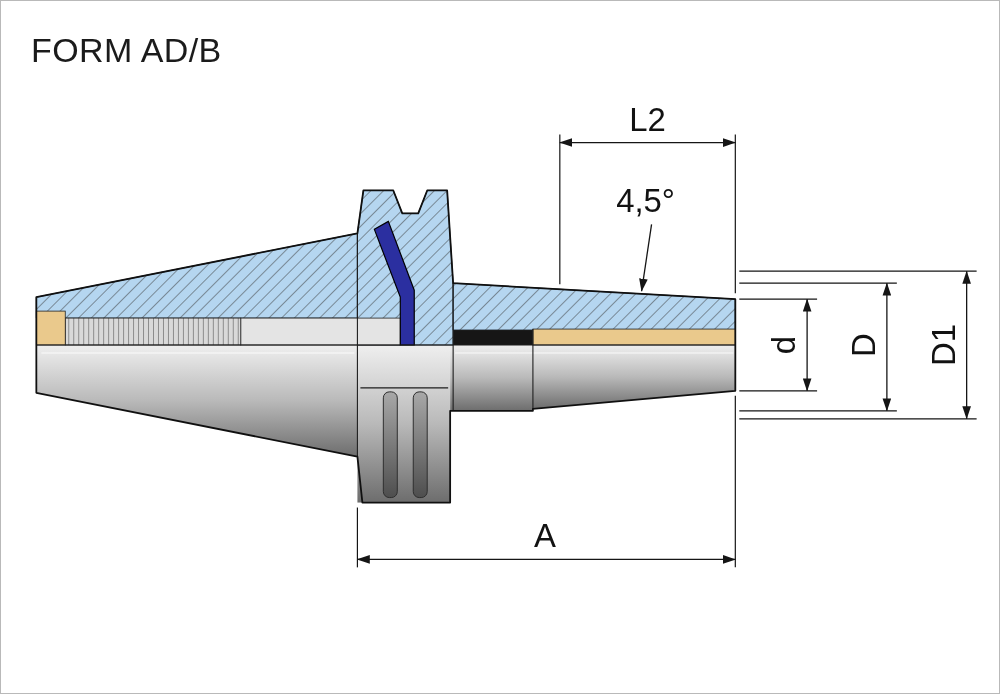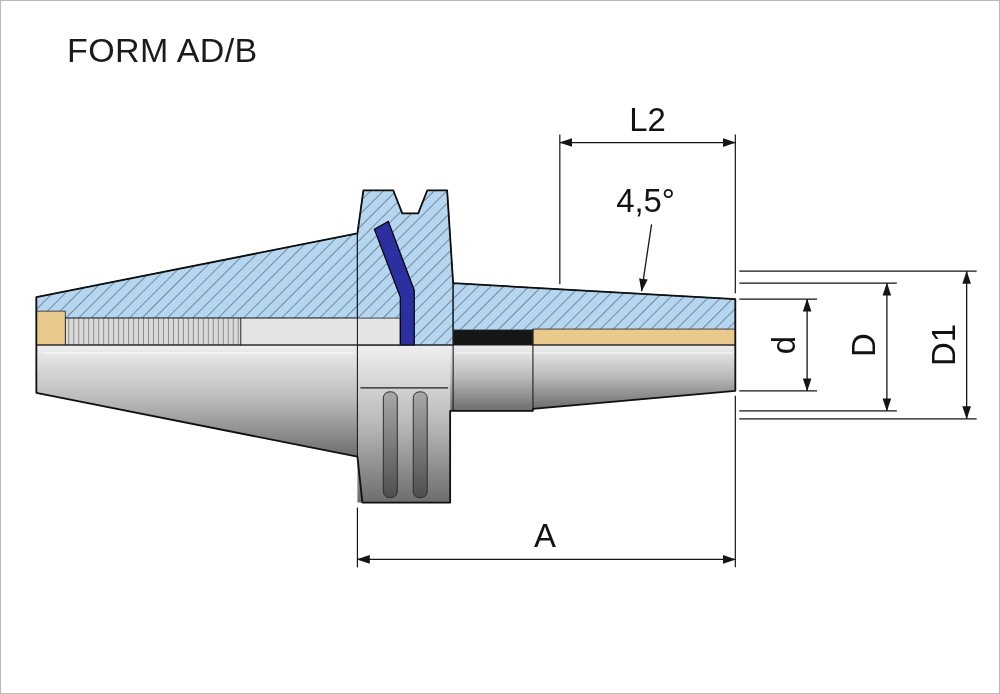--- a/index.html
+++ b/index.html
@@ -19,21 +19,20 @@
   }
   .title {
     position: absolute;
     left: 30px;
     top: 30px;
     font-size: 34px;
     font-weight: 500;
     letter-spacing: 0.4px;
     color: #1b1b1b;
     z-index: 2;
-    margin-left: 36px;
   }
   svg.drawing {
     position: absolute;
     left: 0; top: 0;
     width: 100%; height: 100%;
   }
   .hatch-fill { fill: url(#hatchPat); stroke: #26323c; stroke-width: 1; }
   .metal  { fill: url(#metalGrad); stroke: none; }
   .groove { fill: url(#grooveGrad); stroke: #2e2e2e; stroke-width: 1; }
   .bore-gray { fill: var(--bore-gray, #e4e4e4); stroke: #222; stroke-width: 0.8; }

